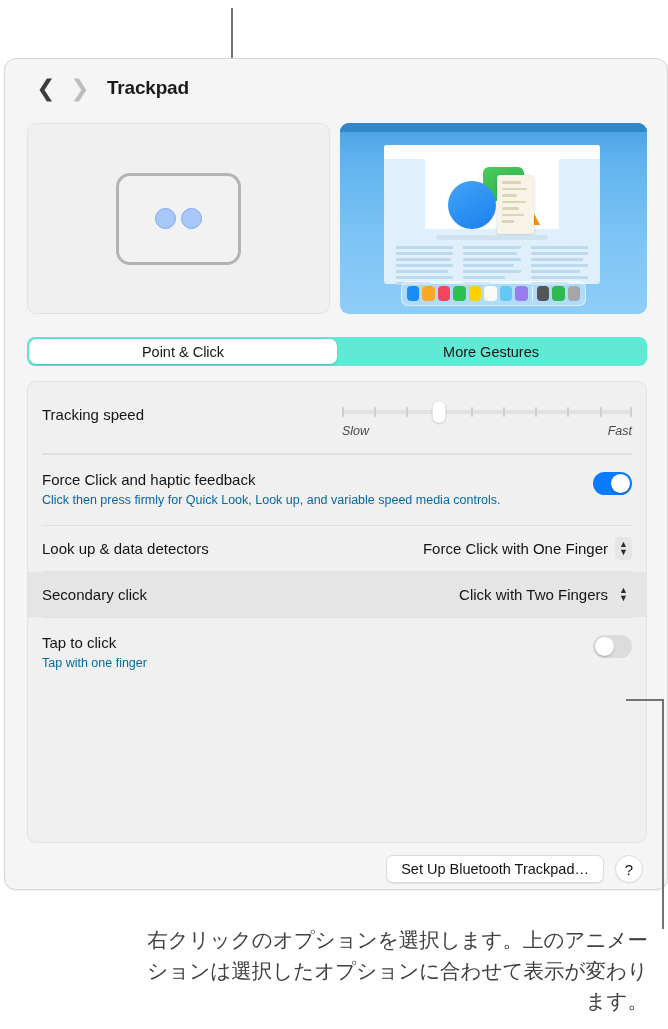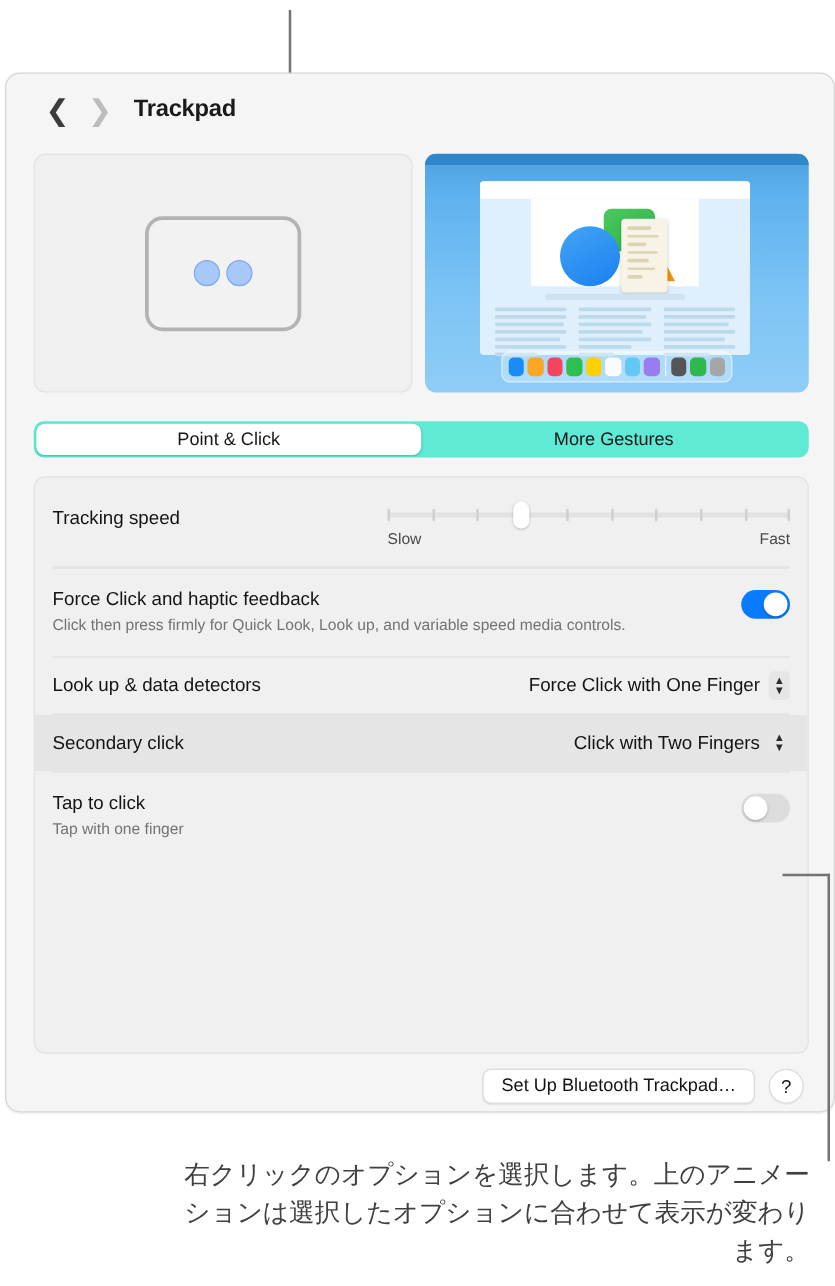--- a/index.html
+++ b/index.html
@@ -196,28 +196,29 @@
     position: absolute; left: 22px; top: 322px;
     width: 620px; height: 462px;
     background: #f0f0f0;
     border: 1px solid #e2e2e2;
     border-radius: 9px;
     overflow: hidden;
   }
   .row {
     position: relative;
     padding: 0 14px;
+    gap: 32px;
   }
   .divider { height: 1px; background: #e0e0e0; margin: 0 14px; }
   .row-label { font-size: 15px; color: #141414; }
-  .row-sub { font-size: 12.5px; color: #737373; line-height: 1.45; margin-top: 3px; }
+  .row-sub { font-size: 12.5px; color: #0369a1; line-height: 1.45; margin-top: 3px; }
 
   .slider-row { display: flex; align-items: flex-start; padding-top: 18px; padding-bottom: 14px; }
   .slider-row .row-label { width: 268px; padding-top: 6px; }
-  .slider-wrap { flex: 1; position: relative; }
+  .slider-wrap { flex: 1; position: relative; font-style: italic; }
   .track {
     position: relative;
     height: 4px; background: #e2e2e2; border-radius: 2px;
     margin-top: 10px;
   }
   .track-end {
     position: absolute; top: -3px; width: 2px; height: 10px;
     background: #cfcfcf; border-radius: 1px;
   }
   .tick {

